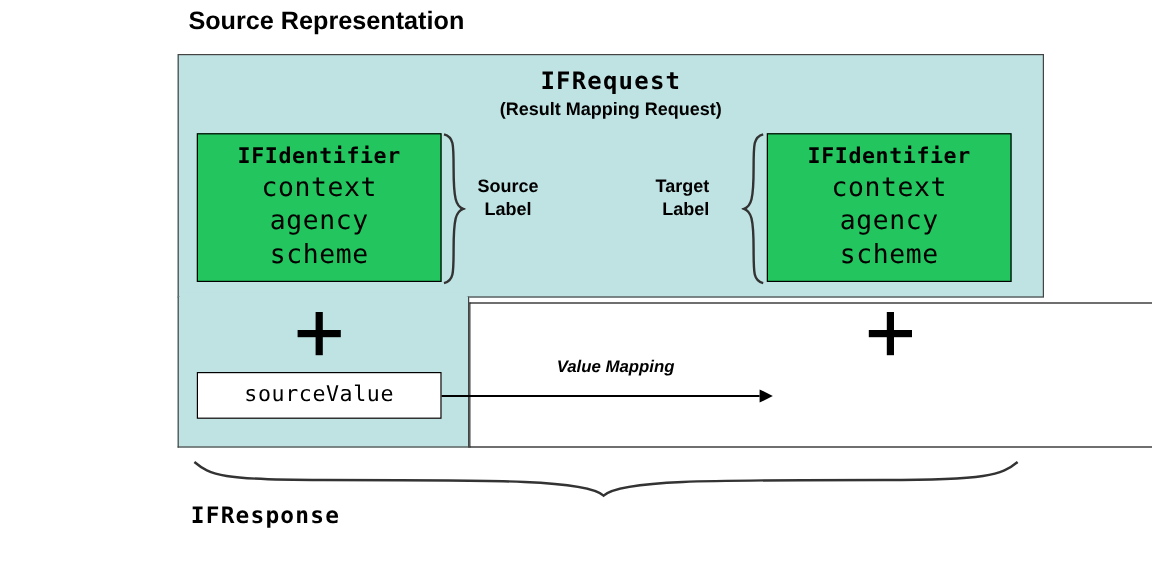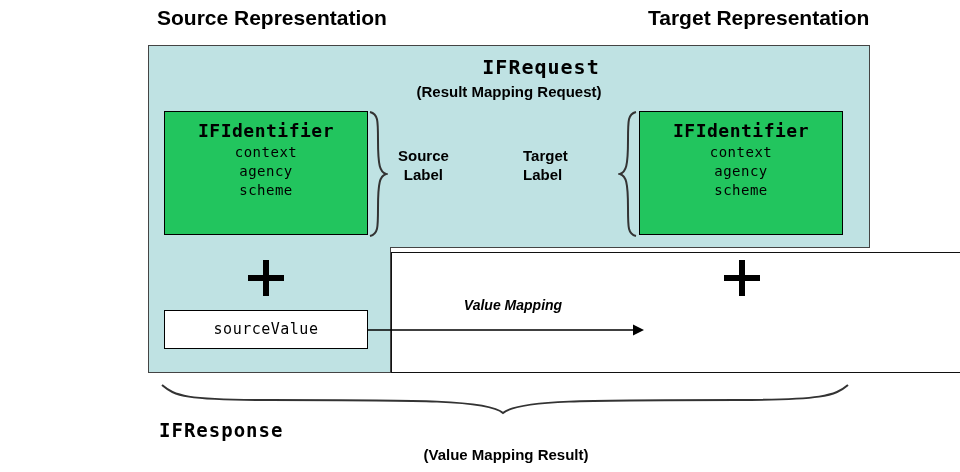--- a/index.html
+++ b/index.html
@@ -87,21 +87,20 @@
   .req-title {
     position: absolute;
     left: 125px;
     top: 55px;
     width: 722px;
     text-align: center;
     font-family: "DejaVu Sans Mono", "Liberation Mono", monospace;
     font-size: 20px;
     font-weight: bold;
     letter-spacing: 1px;
-    padding-left: 32px;
   }
   .req-subtitle {
     position: absolute;
     left: 125px;
     top: 83px;
     width: 722px;
     text-align: center;
     font-family: "Liberation Sans", sans-serif;
     font-size: 15px;
     font-weight: bold;
@@ -124,21 +123,21 @@
   .ident-title {
     display: block;
     margin-top: 8px;
     font-size: 18px;
     font-weight: bold;
     letter-spacing: 0.5px;
   }
   .ident-field {
     display: block;
     margin-top: 3px;
-    font-size: 14px;
+    font-size: 22px;
     letter-spacing: 0.5px;
   }
 
   
   .brace {
     position: absolute;
     top: 110px;
     width: 20px;
     height: 128px;
   }
@@ -148,21 +147,21 @@
   
   .mid-label {
     position: absolute;
     font-family: "Liberation Sans", sans-serif;
     font-weight: bold;
     font-size: 15px;
     line-height: 19px;
     white-space: pre-line;
   }
   #label-source { left: 375px; top: 146px; text-align: center; }
-  #label-target { left: 500px; top: 146px; width: 88px; }
+  #label-target { left: 480px; top: 146px; width: 88px; text-align: right; }
 
   
   .plus {
     position: absolute;
     width: 40px;
     height: 40px;
   }
   .plus .bar-h {
     position: absolute;
     left: 2px; top: 17px;
@@ -182,21 +181,21 @@
   .value-box {
     position: absolute;
     top: 310px;
     width: 204px;
     height: 39px;
     background: #ffffff;
     border: 1.5px solid #000000;
     box-sizing: border-box;
     text-align: center;
     font-family: "DejaVu Sans Mono", "Liberation Mono", monospace;
-    font-size: 15px;
+    font-size: 18px;
     line-height: 36px;
     letter-spacing: 0.5px;
   }
   #box-source-value { left: 141px; }
   #box-target-value { left: 616px; }
 
   
   .arrow-svg {
     position: absolute;
     left: 340px;
@@ -245,21 +244,20 @@
     font-size: 15px;
     font-weight: bold;
   }
 </style>
 </head>
 <body>
 
 <div class="canvas">
 
   <div class="col-title" id="title-source">Source Representation</div>
-  <div class="col-title" id="title-target">Target Representation</div>
 
   <div class="response-box"></div>
 
   <div class="request-box"></div>
   <div class="request-tail"></div>
   <div class="seam"></div>
 
   <div class="req-title">IFRequest</div>
   <div class="req-subtitle">(Result Mapping Request)</div>
 
@@ -304,15 +302,14 @@
     <line x1="5" y1="12" x2="270" y2="12" stroke="#000000" stroke-width="1.6"></line>
     <polygon points="270,6.5 281,12 270,17.5" fill="#000000"></polygon>
   </svg>
   <div class="arrow-label">Value Mapping</div>
 
   <svg class="bottom-brace" viewBox="0 0 694 36" preserveAspectRatio="none">
     <path d="M3,3 C16,14 26,18 110,18 C260,18 330,18 344,31 C358,18 428,18 578,18 C662,18 676,14 689,3" fill="none" stroke="#333333" stroke-width="2"></path>
   </svg>
 
   <div class="resp-title">IFResponse</div>
-  <div class="resp-subtitle">(Value Mapping Result)</div>
 
 </div>
 
 </body></html>

